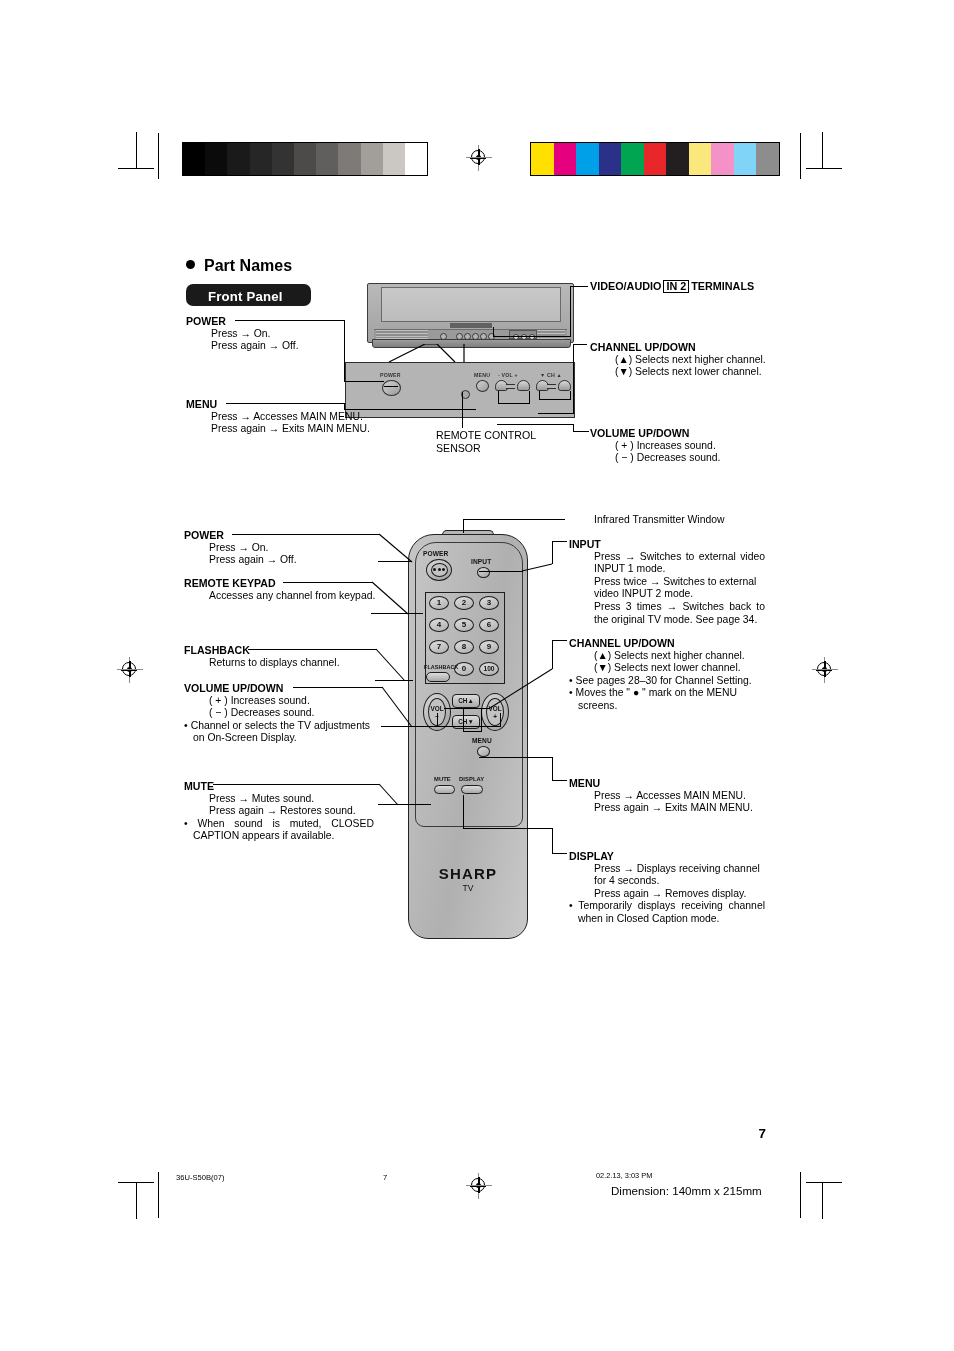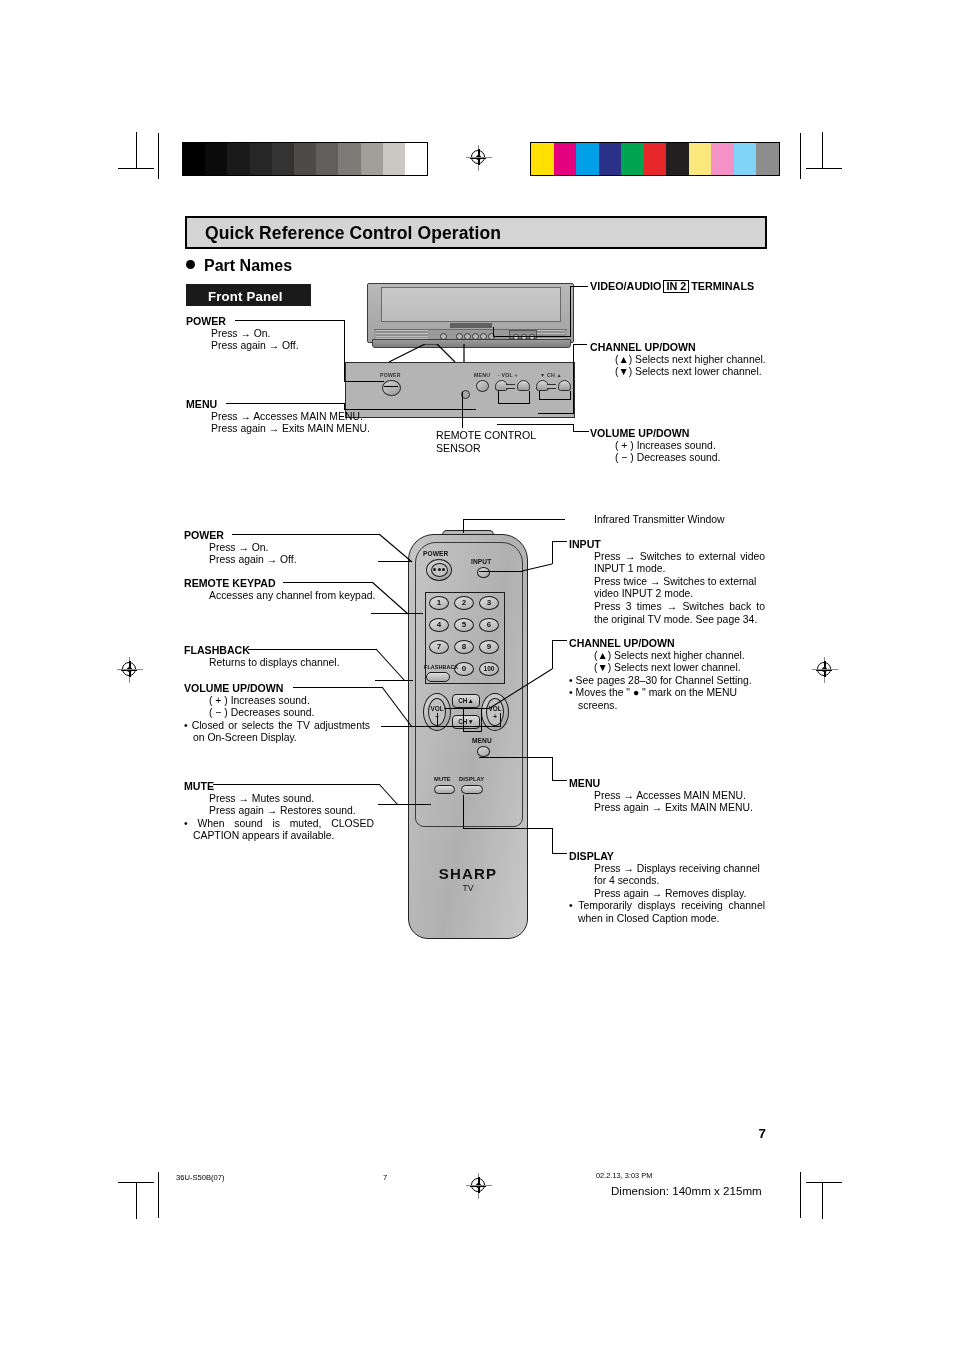--- a/index.html
+++ b/index.html
@@ -22,21 +22,21 @@
   .bar i{display:block;width:22.2px;height:32px;}
   .bar.colorbar i{width:22.5px;}
 
   
   .title-box{position:absolute;left:185px;top:216px;width:582px;height:33px;background:#d4d4d4;border:2.4px solid #000;box-sizing:border-box;}
   .title-box span{position:absolute;left:18px;top:5px;font-size:17.5px;font-weight:bold;letter-spacing:0.1px;}
   .part-names{position:absolute;left:186px;top:257px;font-size:16px;font-weight:bold;}
   .part-names .bullet{display:inline-block;width:9px;height:9px;border-radius:50%;background:#000;margin-right:9px;vertical-align:2px;}
   .blackbar{position:absolute;background:#1a1a1a;color:#fff;font-weight:bold;}
   .blackbar span{position:absolute;left:22px;top:5px;font-size:13.2px;letter-spacing:.2px;}
-  #front-panel-badge{left:186px;top:284px;width:125px;height:22px;}
+  #front-panel-badge{left:186px;top:284px;width:125px;height:22px;border-radius:7px;}
   #remote-badge{left:186px;top:482px;width:268px;height:23px;}
 
   
   .ann{position:absolute;font-size:10.4px;line-height:12.6px;}
   .ann .hd{font-weight:bold;font-size:10.6px;display:block;}
   .ann .li{display:block;margin-left:25px;}
   .ann .just{text-align:justify;}
   .ann .bl{display:block;padding-left:9px;text-indent:-9px;}
   .boxin{display:inline-block;border:1.2px solid #000;padding:0px 2px;font-weight:bold;line-height:11px;margin:0 2px;}
 
@@ -159,23 +159,20 @@
       <span class="vb"></span>
       <span class="dot"></span>
   </div>
   <div class="reg" style="left:466px;top:1173px;">
     <span class="ring"></span>
       <span class="hb"></span>
       <span class="vb"></span>
       <span class="dot"></span>
   </div>
 
-  <div class="title-box">
-    <span>Quick Reference Control Operation</span>
-  </div>
   <div class="part-names">
     <span class="bullet"></span><span>Part Names</span>
   </div>
 
   <div class="blackbar" id="front-panel-badge">
     <span>Front Panel</span>
   </div>
 
   <div id="tv-illo">
     <div id="tv-body">
@@ -379,21 +376,21 @@
   <div class="ln lh" style="left:248px;top:649px;width:129px;"></div>
   <svg width="60" height="45" style="position:absolute;left:375px;top:648px;">
     <line x1="1" y1="1" x2="30" y2="33" stroke="#000" stroke-width="1.1"></line>
   </svg>
   <div class="ln lh" style="left:375px;top:680px;width:38px;"></div>
 
   <div class="ann" id="rl-volume" style="left:184px;top:682px;width:186px;">
     <span class="hd">VOLUME UP/DOWN</span>
     <span class="li">( + ) Increases sound.</span>
     <span class="li">( − ) Decreases sound.</span>
-    <span class="bl just">• <span>Closed or selects the TV adjustments on On-Screen Display.</span></span>
+    <span class="bl just">• <span>Channel or selects the TV adjustments on On-Screen Display.</span></span>
   </div>
   <div class="ln lh" style="left:293px;top:687px;width:90px;"></div>
   <svg width="60" height="50" style="position:absolute;left:381px;top:686px;">
     <line x1="1" y1="1" x2="31" y2="41" stroke="#000" stroke-width="1.1"></line>
   </svg>
   <div class="ln lh" style="left:381px;top:726px;width:57px;"></div>
   <div class="ln lv" style="left:437px;top:713px;height:14px;"></div>
   <div class="ln lv" style="left:500px;top:713px;height:14px;"></div>
   <div class="ln lh" style="left:437px;top:726px;width:64px;"></div>
 

